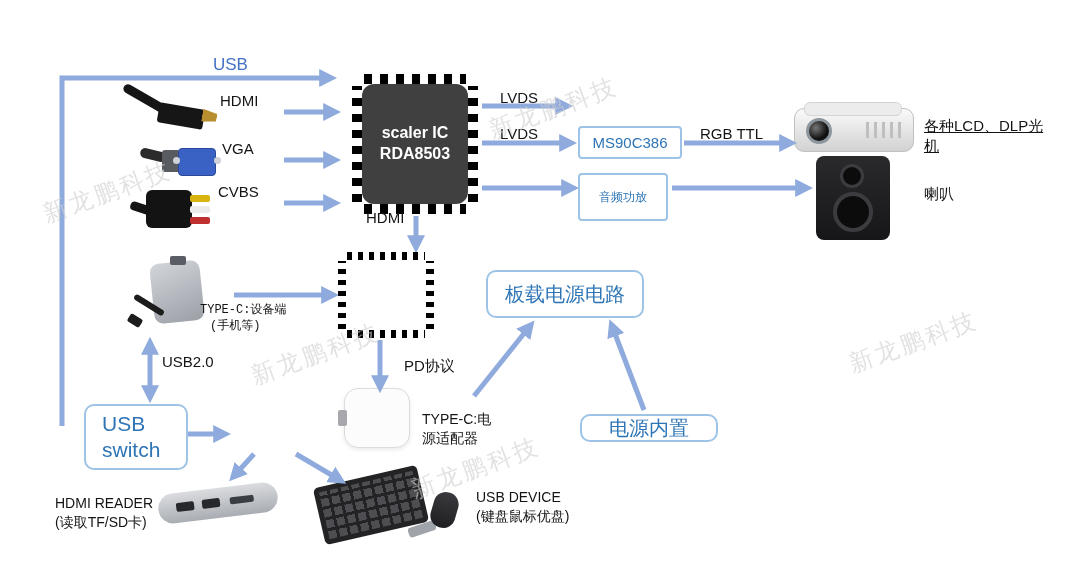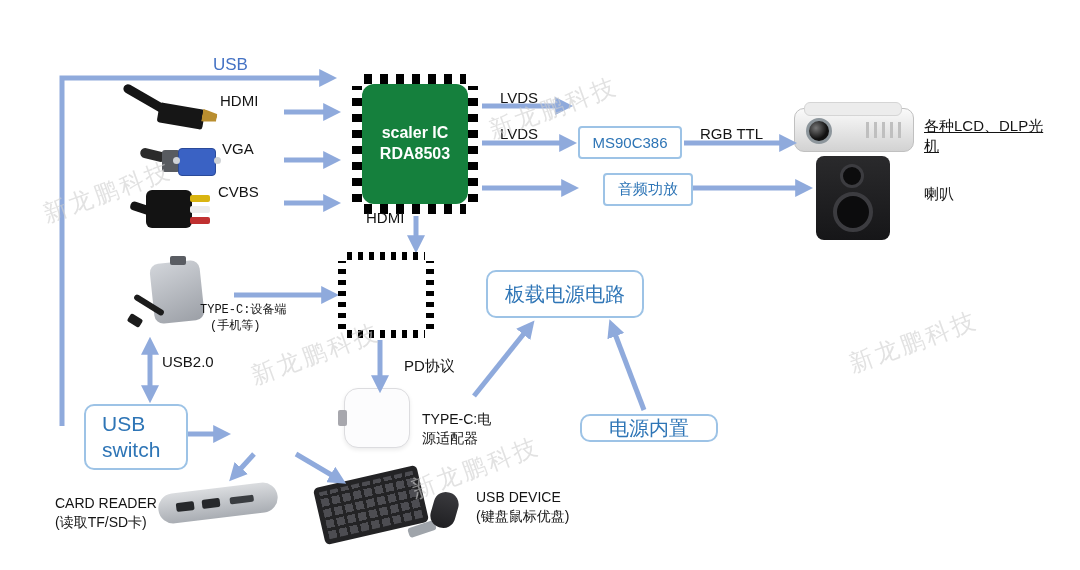--- a/index.html
+++ b/index.html
@@ -7,21 +7,21 @@
           font-family:"Liberation Sans","DejaVu Sans",sans-serif;color:#141414;}
   .lbl{position:absolute;font-size:15px;color:#141414;white-space:nowrap;z-index:7;line-height:1.35;}
   .lbl span{display:block;}
   .lbl-blue{color:#4472c4;font-size:17px;}
   .box{position:absolute;background:#fff;border:2px solid #9dc3e6;color:#2e75b6;
        display:flex;flex-direction:column;align-items:center;justify-content:center;
        box-sizing:border-box;z-index:5;text-align:center;border-radius:4px;}
   .box-lg{border-radius:10px;font-size:20px;}
   .arrows{position:absolute;left:0;top:0;z-index:4;}
   .chip{position:absolute;z-index:5;}
-  .chip-body{position:absolute;background:#15803d;border-radius:12px;color:#fff;
+  .chip-body{position:absolute;background:#404040;border-radius:12px;color:#fff;
              display:flex;flex-direction:column;align-items:center;justify-content:center;
              font-weight:bold;text-align:center;}
   .pt,.pb{position:absolute;left:12px;right:12px;height:10px;
           background:repeating-linear-gradient(90deg,#000 0 8px,transparent 8px 16px);}
   .pt{top:0}.pb{bottom:0}
   .pl,.pr{position:absolute;top:12px;bottom:12px;width:10px;
           background:repeating-linear-gradient(0deg,#000 0 8px,transparent 8px 16px);}
   .pl{left:0}.pr{right:0}
   .sm .pt,.sm .pb{left:9px;right:9px;height:8px;
           background:repeating-linear-gradient(90deg,#000 0 5px,transparent 5px 11px);}
@@ -79,21 +79,21 @@
   <div class="chip sm" style="left:338px;top:252px;width:96px;height:86px;">
     <div class="pt"></div>
     <div class="pb"></div>
     <div class="pl"></div>
     <div class="pr"></div>
   </div>
 
   <div class="box" style="left:578px;top:126px;width:104px;height:33px;font-size:15px;">
     <span>MS90C386</span>
   </div>
-  <div class="box" style="left:578px;top:173px;width:90px;height:33px;font-size:15px;margin-left:25px;">
+  <div class="box" style="left:578px;top:173px;width:90px;height:48px;font-size:12px;">
     <span>音频功放</span>
   </div>
   <div class="box box-lg" style="left:486px;top:270px;width:158px;height:48px;">
     <span>板载电源电路</span>
   </div>
   <div class="box box-lg" style="left:580px;top:414px;width:138px;height:28px;">
     <span>电源内置</span>
   </div>
   <div class="box box-lg" style="left:84px;top:404px;width:104px;height:66px;font-size:21px;line-height:1.25;align-items:flex-start;padding-left:16px;">
     <span>USB</span>
@@ -112,21 +112,21 @@
     <span>TYPE-C:设备端</span>
     <span style="padding-left:10px;">(手机等)</span>
   </div>
   <div class="lbl" style="left:162px;top:352px;">USB2.0</div>
   <div class="lbl" style="left:404px;top:356px;">PD协议</div>
   <div class="lbl" style="left:422px;top:410px;font-size:14px;">
     <span>TYPE-C:电</span>
     <span>源适配器</span>
   </div>
   <div class="lbl" style="left:55px;top:494px;font-size:14px;">
-    <span>CARD READER</span>
+    <span>HDMI READER</span>
     <span>(读取TF/SD卡)</span>
   </div>
   <div class="lbl" style="left:476px;top:488px;font-size:14px;">
     <span>USB DEVICE</span>
     <span>(键盘鼠标优盘)</span>
   </div>
   <div class="lbl" style="left:924px;top:116px;text-decoration:underline;">
     <span>各种LCD、DLP光</span>
     <span>机</span>
   </div>

